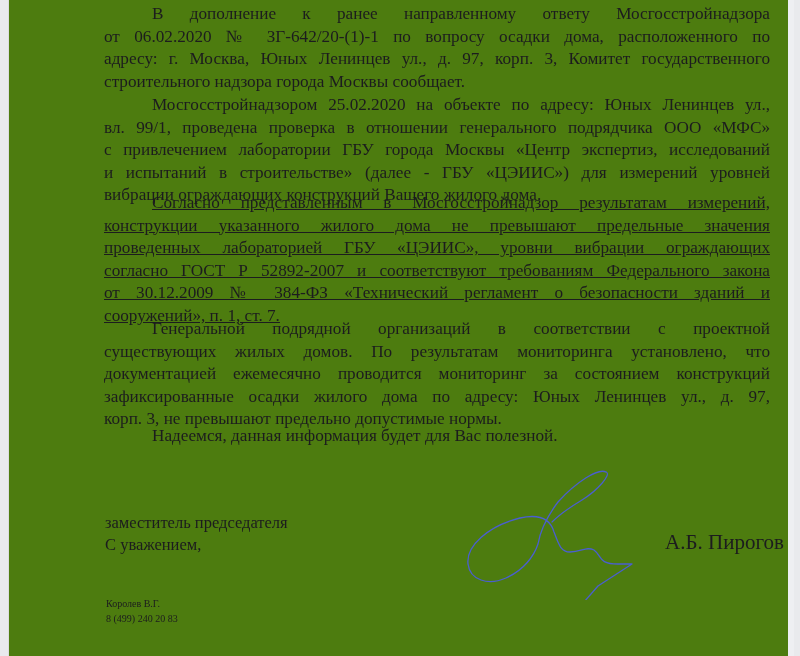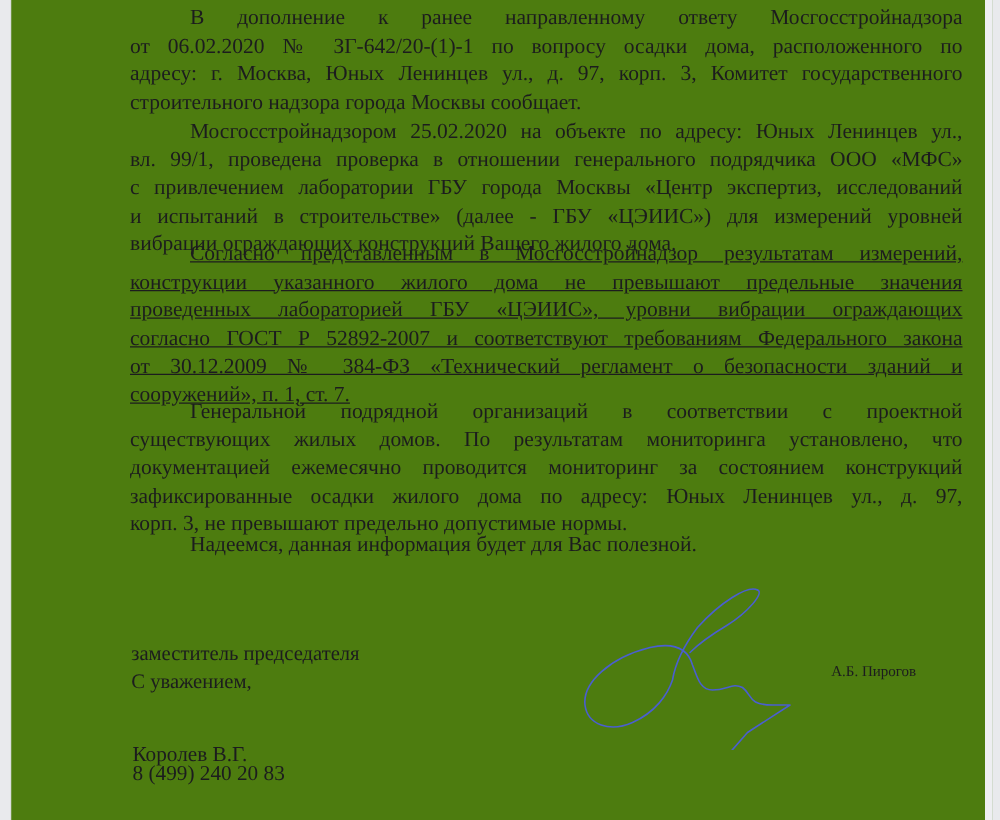--- a/index.html
+++ b/index.html
@@ -20,24 +20,24 @@
     font-size: 17.2px; line-height: 22.6px;
   }
   .line { display:block; text-align: justify; text-align-last: justify; white-space: nowrap; }
   .line.end { text-align-last: left; }
   .line.indent { padding-left: 48px; }
   .closing {
     position: absolute; left: 97px; top: 512px;
     font-size: 16.5px; line-height: 22px;
   }
   .signer {
-    position: absolute; left: 657px; top: 530px; font-size: 12px;
+    position: absolute; left: 657px; top: 530px; font-size: 21px;
   }
   .executor {
-    position: absolute; left: 98px; top: 596px; font-size: 17px; line-height: 15px;
+    position: absolute; left: 98px; top: 596px; font-size: 10px; line-height: 15px;
   }
   .signature { position: absolute; left: 440px; top: 460px; width: 190px; height: 140px; }
 </style>
 </head>
 <body>
 
 <div class="page">
   <div class="edge-right"></div>
 
   <div class="body-text">

